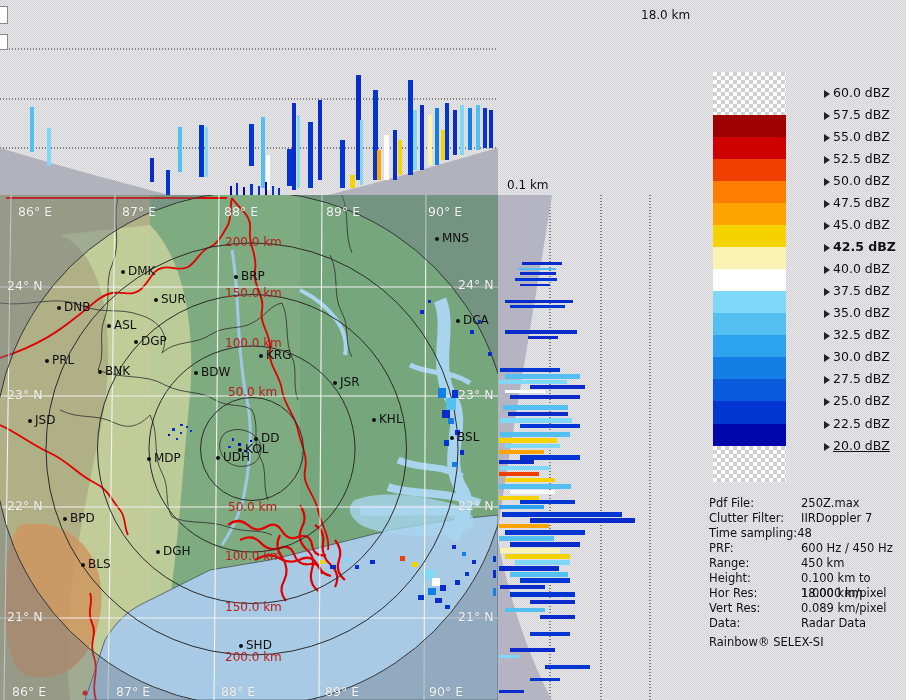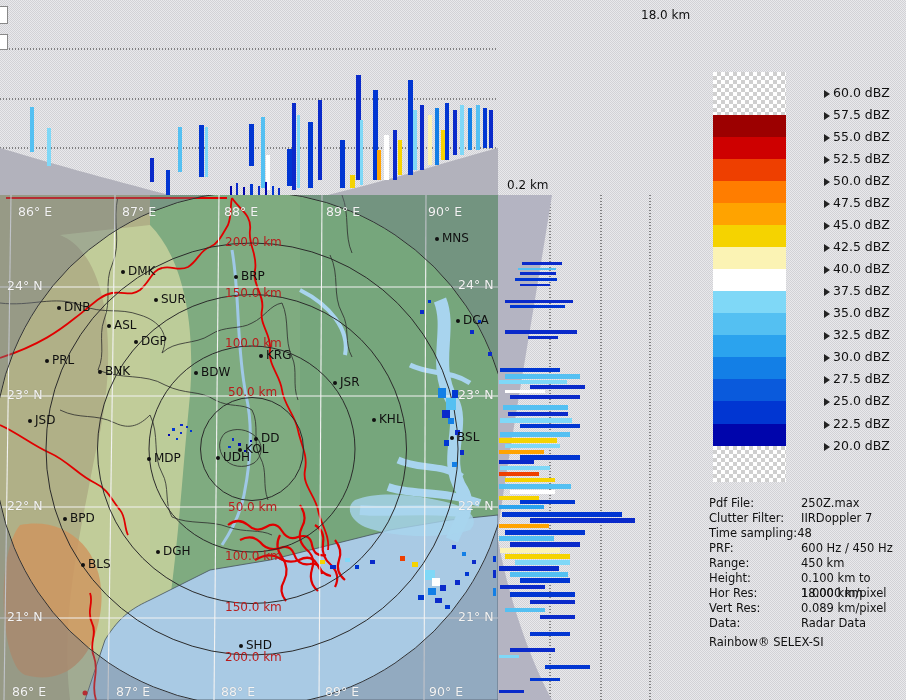--- a/index.html
+++ b/index.html
@@ -100,21 +100,21 @@
       <div style="position: absolute; left: 250px; top: 184px; width: 3px; height: 11px; background: rgb(1, 54, 210);"></div>
       <div style="position: absolute; left: 258px; top: 186px; width: 2px; height: 9px; background: rgb(10, 42, 202);"></div>
       <div style="position: absolute; left: 265px; top: 182px; width: 2px; height: 13px; background: rgb(0, 5, 172);"></div>
       <div style="position: absolute; left: 272px; top: 186px; width: 2px; height: 9px; background: rgb(1, 54, 210);"></div>
       <div style="position: absolute; left: 278px; top: 188px; width: 2px; height: 7px; background: rgb(10, 42, 202);"></div>
     </div>
 </div>
 <div class="artifact" style="left:-2px;top:6px;width:8px;height:16px;"></div>
 <div class="artifact" style="left:-2px;top:34px;width:8px;height:14px;"></div>
 <div class="panel-label" style="left:641px;top:8px;">18.0 km</div>
-<div class="panel-label" style="left:507px;top:178px;">0.2 km</div>
+<div class="panel-label" style="left:507px;top:178px;">0.1 km</div>
 
 <div id="right-panel" class="abs">
   <svg width="202" height="505" viewBox="0 0 202 505">
     <line x1="52" y1="0" x2="52" y2="505" stroke="#222" stroke-width="1" stroke-dasharray="1,2"></line>
     <line x1="103" y1="0" x2="103" y2="505" stroke="#222" stroke-width="1" stroke-dasharray="1,2"></line>
     <line x1="152" y1="0" x2="152" y2="505" stroke="#222" stroke-width="1" stroke-dasharray="1,2"></line>
     <path d="M0,0 L54,0 C35,120 12,250 0,335 Z" fill="#b4b4c2"></path>
     <path d="M0,345 C12,410 35,470 54,505 L0,505 Z" fill="#b4b4c2"></path>
   </svg>
   <div id="right-echoes" class="abs" style="left:0;top:0;width:202px;height:505px;">
@@ -365,30 +365,30 @@
 </div>
 <div id="legend-swatches"></div>
 <div id="legend-ticks">
     <div class="legend-tick" style="top: 86.5px; position: absolute;"><span class="arr"></span>60.0 dBZ</div>
     <div class="legend-tick" style="top: 108.57px; position: absolute;"><span class="arr"></span>57.5 dBZ</div>
     <div class="legend-tick" style="top: 130.64px; position: absolute;"><span class="arr"></span>55.0 dBZ</div>
     <div class="legend-tick" style="top: 152.71px; position: absolute;"><span class="arr"></span>52.5 dBZ</div>
     <div class="legend-tick" style="top: 174.78px; position: absolute;"><span class="arr"></span>50.0 dBZ</div>
     <div class="legend-tick" style="top: 196.85px; position: absolute;"><span class="arr"></span>47.5 dBZ</div>
     <div class="legend-tick" style="top: 218.92px; position: absolute;"><span class="arr"></span>45.0 dBZ</div>
-    <div class="legend-tick" style="top: 240.99px; position: absolute;"><span class="arr"></span>42.5 dBZ</div>
+    <div class="legend-tick" style="top: 240.99px; position: absolute; font-weight: bold;"><span class="arr"></span>42.5 dBZ</div>
     <div class="legend-tick" style="top: 263.06px; position: absolute;"><span class="arr"></span>40.0 dBZ</div>
     <div class="legend-tick" style="top: 285.13px; position: absolute;"><span class="arr"></span>37.5 dBZ</div>
     <div class="legend-tick" style="top: 307.2px; position: absolute;"><span class="arr"></span>35.0 dBZ</div>
     <div class="legend-tick" style="top: 329.27px; position: absolute;"><span class="arr"></span>32.5 dBZ</div>
     <div class="legend-tick" style="top: 351.34px; position: absolute;"><span class="arr"></span>30.0 dBZ</div>
     <div class="legend-tick" style="top: 373.41px; position: absolute;"><span class="arr"></span>27.5 dBZ</div>
     <div class="legend-tick" style="top: 395.48px; position: absolute;"><span class="arr"></span>25.0 dBZ</div>
     <div class="legend-tick" style="top: 417.55px; position: absolute;"><span class="arr"></span>22.5 dBZ</div>
-    <div class="legend-tick" style="top: 439.62px; position: absolute;"><span class="arr"></span>20.0 dBZ</div>
+    <div class="legend-tick" style="top: 439.62px; position: absolute; text-decoration: underline;"><span class="arr"></span>20.0 dBZ</div>
   </div>
 
 <div id="meta">
   <div id="meta-rows">
       <div class="meta-row"><span class="meta-label">Pdf File:</span><span class="meta-value">250Z.max</span></div>
       <div class="meta-row"><span class="meta-label">Clutter Filter:</span><span class="meta-value">IIRDoppler 7</span></div>
       <div class="meta-row"><span class="meta-label">Time sampling:</span><span class="meta-value inline">48</span></div>
       <div class="meta-row"><span class="meta-label">PRF:</span><span class="meta-value">600 Hz / 450 Hz</span></div>
       <div class="meta-row"><span class="meta-label">Range:</span><span class="meta-value">450 km</span></div>
       <div class="meta-row"><span class="meta-label">Height:</span><span class="meta-value">0.100 km to

